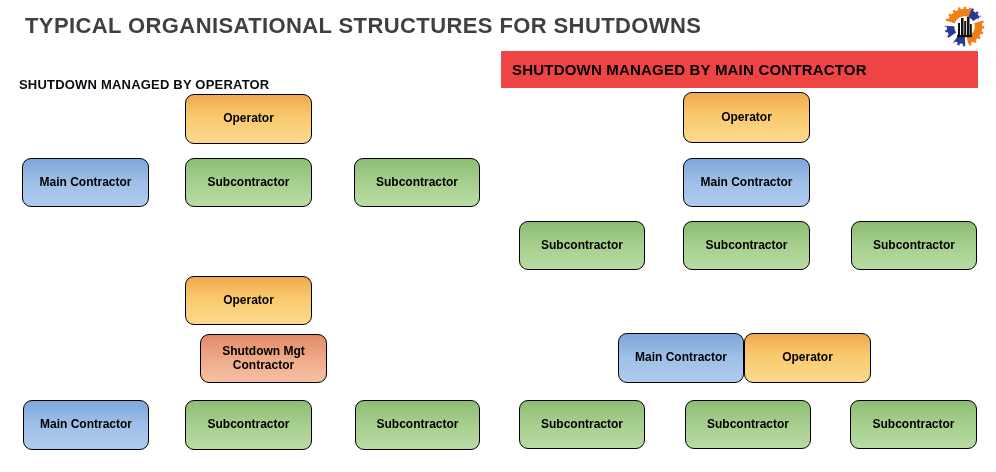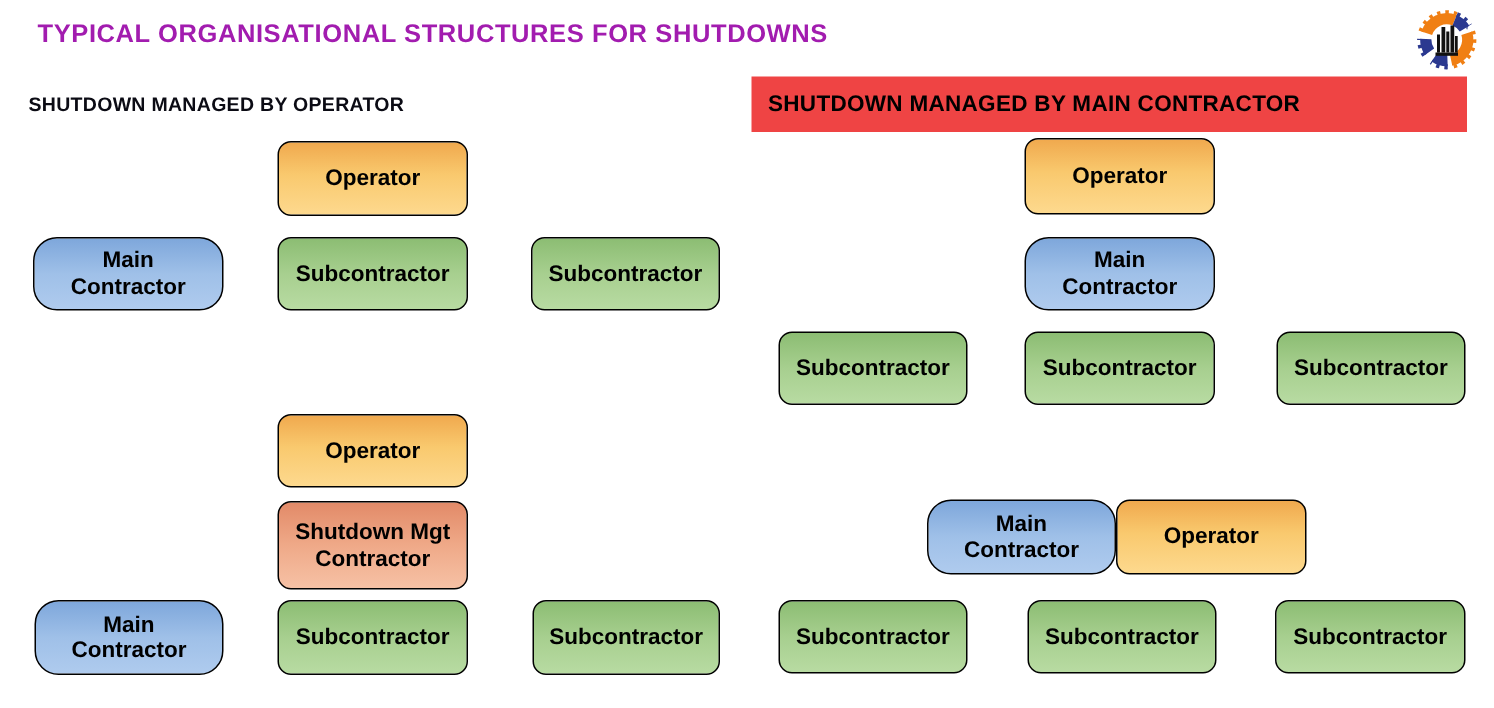--- a/index.html
+++ b/index.html
@@ -1,62 +1,62 @@
 <!DOCTYPE html>
 <html><head>
 <meta charset="utf-8">
 <style>
   html,body{margin:0;padding:0;background:#fff;}
   .stage{
     position:relative;width:996px;height:472px;background:#fff;overflow:hidden;
     font-family:"Liberation Sans", sans-serif;color:#000;
   }
   .title{
-    position:absolute;left:25px;top:13px;font-size:17px;font-weight:bold;
-    letter-spacing:0.4px;color:#a21caf;white-space:nowrap;
+    position:absolute;left:25px;top:13px;font-size:22px;font-weight:bold;
+    letter-spacing:0.4px;color:#404040;white-space:nowrap;
   }
   .section-header{
     position:absolute;font-size:13px;font-weight:bold;color:#0b0b14;
-    letter-spacing:0.2px;line-height:17px;
+    letter-spacing:0.2px;line-height:17px;margin-top:15px;
   }
   .hdr-1{left:19px;top:61px;}
   .hdr-3{left:15px;top:237px;}
   .hdr-4{left:503px;top:294px;width:472px;}
   .header-box{
     position:absolute;left:501px;top:51px;width:477px;height:37px;background:#ef4444;
     display:flex;align-items:center;box-sizing:border-box;padding-left:11px;
     font-size:15px;font-weight:bold;letter-spacing:0.2px;color:#000;
   }
   .node{
     position:absolute;border:1.6px solid #000;border-radius:9px;
     display:flex;align-items:center;justify-content:center;text-align:center;
-    font-size:15px;font-weight:bold;line-height:1.15;color:#000;
+    font-size:12px;font-weight:bold;line-height:1.15;color:#000;
     box-sizing:border-box;padding:2px 6px;
   }
   .operator{background:linear-gradient(180deg,#F0A94E 0%,#F9C96E 45%,#FDD98E 100%);}
-  .main{background:linear-gradient(180deg,#7EA7DB 0%,#9FC0E8 50%,#AFCBEE 100%);border-radius:16px;}
+  .main{background:linear-gradient(180deg,#7EA7DB 0%,#9FC0E8 50%,#AFCBEE 100%);}
   .sub{background:linear-gradient(180deg,#8CBD73 0%,#A7CF8F 50%,#B8DBA2 100%);align-items:center;}
   .mgt{background:linear-gradient(180deg,#E28A68 0%,#EFA988 50%,#F6C1A5 100%);}
 
   
   .s1-op{left:185px;top:94px;width:127px;height:50px;}
   .s1-main{left:22px;top:158px;width:127px;height:49px;}
   .s1-sub1{left:185px;top:158px;width:127px;height:49px;}
   .s1-sub2{left:354px;top:158px;width:126px;height:49px;}
 
   
   .s2-op{left:683px;top:92px;width:127px;height:51px;}
   .s2-main{left:683px;top:158px;width:127px;height:49px;}
   .s2-sub1{left:519px;top:221px;width:126px;height:49px;}
   .s2-sub2{left:683px;top:221px;width:127px;height:49px;}
   .s2-sub3{left:851px;top:221px;width:126px;height:49px;}
 
   
   .s3-op{left:185px;top:276px;width:127px;height:49px;}
-  .s3-mgt{left:185px;top:334px;width:127px;height:59px;}
+  .s3-mgt{left:200px;top:334px;width:127px;height:49px;}
   .s3-main{left:23px;top:400px;width:126px;height:50px;}
   .s3-sub1{left:185px;top:400px;width:127px;height:50px;}
   .s3-sub2{left:355px;top:400px;width:125px;height:50px;}
 
   
   .s4-main{left:618px;top:333px;width:126px;height:50px;}
   .s4-op{left:744px;top:333px;width:127px;height:50px;}
   .s4-sub1{left:519px;top:400px;width:126px;height:49px;}
   .s4-sub2{left:685px;top:400px;width:126px;height:49px;}
   .s4-sub3{left:850px;top:400px;width:127px;height:49px;}

